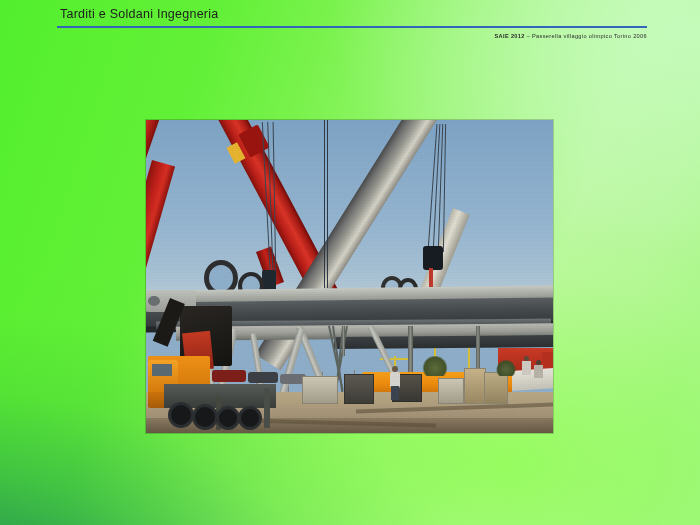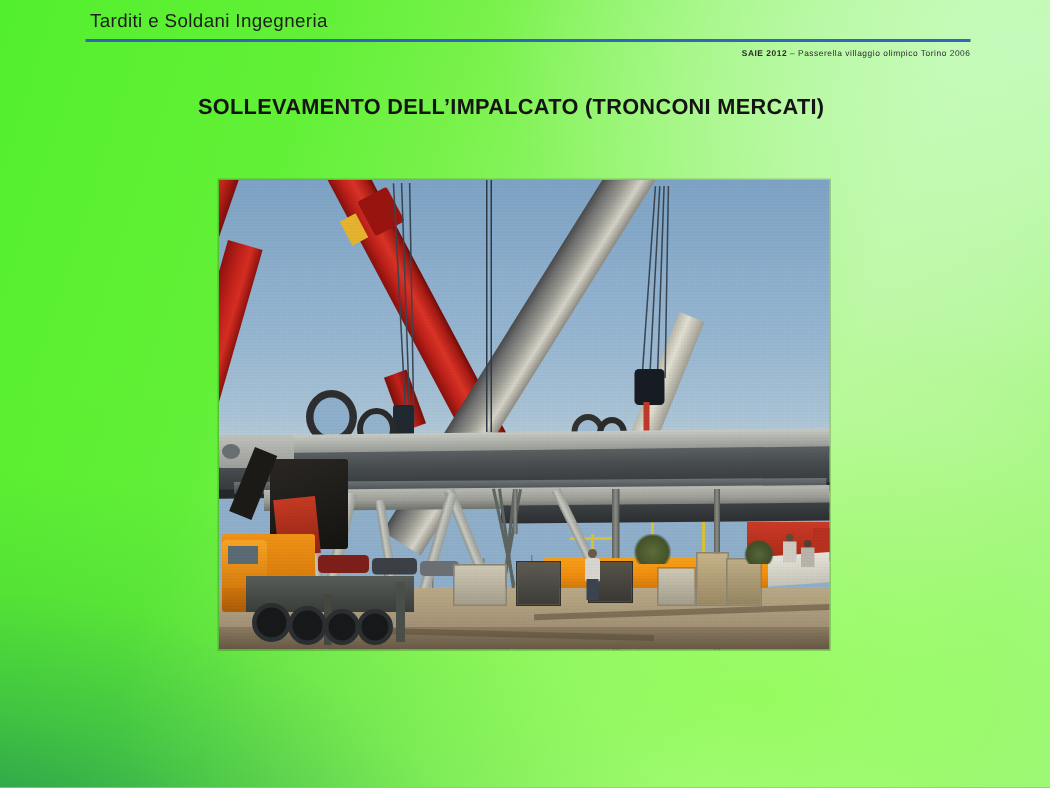--- a/index.html
+++ b/index.html
@@ -566,21 +566,20 @@
 <div id="slide">
 
   <div id="header-area">
     <div id="company-name">Tarditi e Soldani Ingegneria</div>
 
     <div id="header-rule"></div>
 
     <div id="deck-subtitle"><span class="bold">SAIE 2012</span><span> – Passerella villaggio olimpico Torino 2006</span></div>
   </div>
 
-  <div id="slide-title">SOLLEVAMENTO DELL’IMPALCATO (TRONCONI MERCATI)</div>
 
   <div id="photo">
 
     <div class="layer sky"></div>
     <div class="layer haze"></div>
 
     <div class="layer tc-mast tcm1"></div>
     <div class="layer tc-jib  tcj1"></div>
     <div class="layer tc-mast tcm2"></div>
     <div class="layer tc-jib  tcj2"></div>

